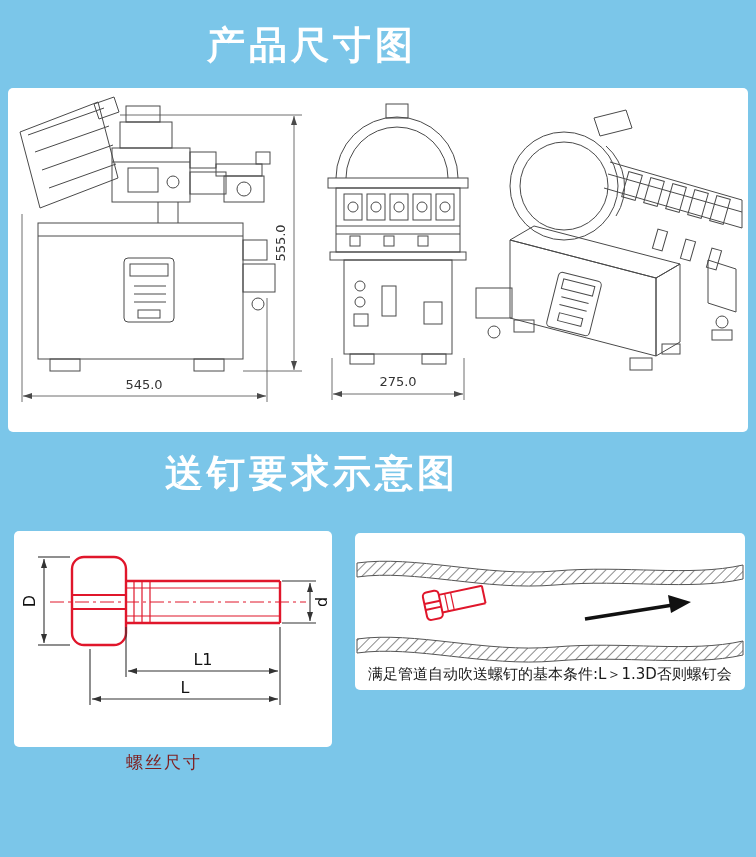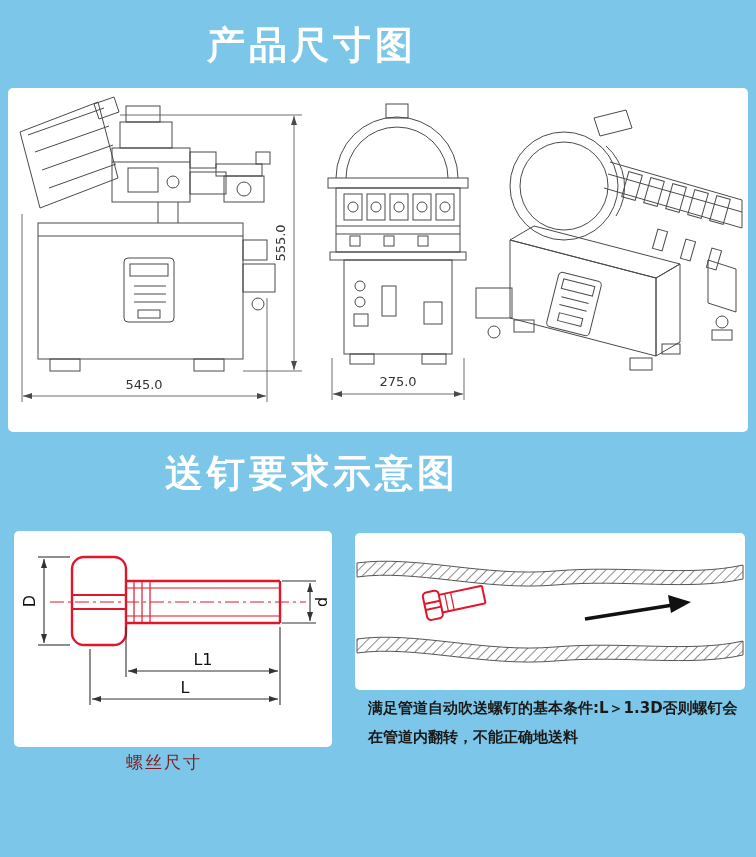--- a/index.html
+++ b/index.html
@@ -25,25 +25,24 @@
     position: absolute;
     background: #ffffff;
     border-radius: 5px;
   }
   #machine-panel { left: 8px;   top: 88px;  width: 740px; height: 344px; }
   #screw-panel   { left: 14px;  top: 531px; width: 318px; height: 216px; }
   #pipe-panel    { left: 355px; top: 533px; width: 390px; height: 157px; }
   .panel svg { display: block; width: 100%; height: 100%; }
   #pipe-note {
     position: absolute;
-    left: 368px; top: 694px; width: 378px;
+    left: 368px; top: 660px; width: 378px;
     color: #1a1a1a;
     font-size: 15px;
     line-height: 29px;
-    font-weight: bold;
   }
   #screw-caption {
     position: absolute;
     left: 126px; top: 751px;
     color: #7f1d1d;
     font-size: 17px;
     letter-spacing: 2px;
   }
   text { font-family: "DejaVu Sans", "Liberation Sans", sans-serif; }
 </style>
@@ -249,16 +248,15 @@
     </g>
     <g>
       <line x1="230" y1="86" x2="318" y2="72" stroke="#111" stroke-width="3.5"></line>
       <polygon points="336,69 313,62 316,80" fill="#111"></polygon>
     </g>
   </svg>
 </div>
 
 <div id="pipe-note">
   <div>满足管道自动吹送螺钉的基本条件:L＞1.3D否则螺钉会</div>
-  <div>在管道内翻转，不能正确地送料</div>
 </div>
 
 <div id="screw-caption">螺丝尺寸</div>
 
 </body></html>

